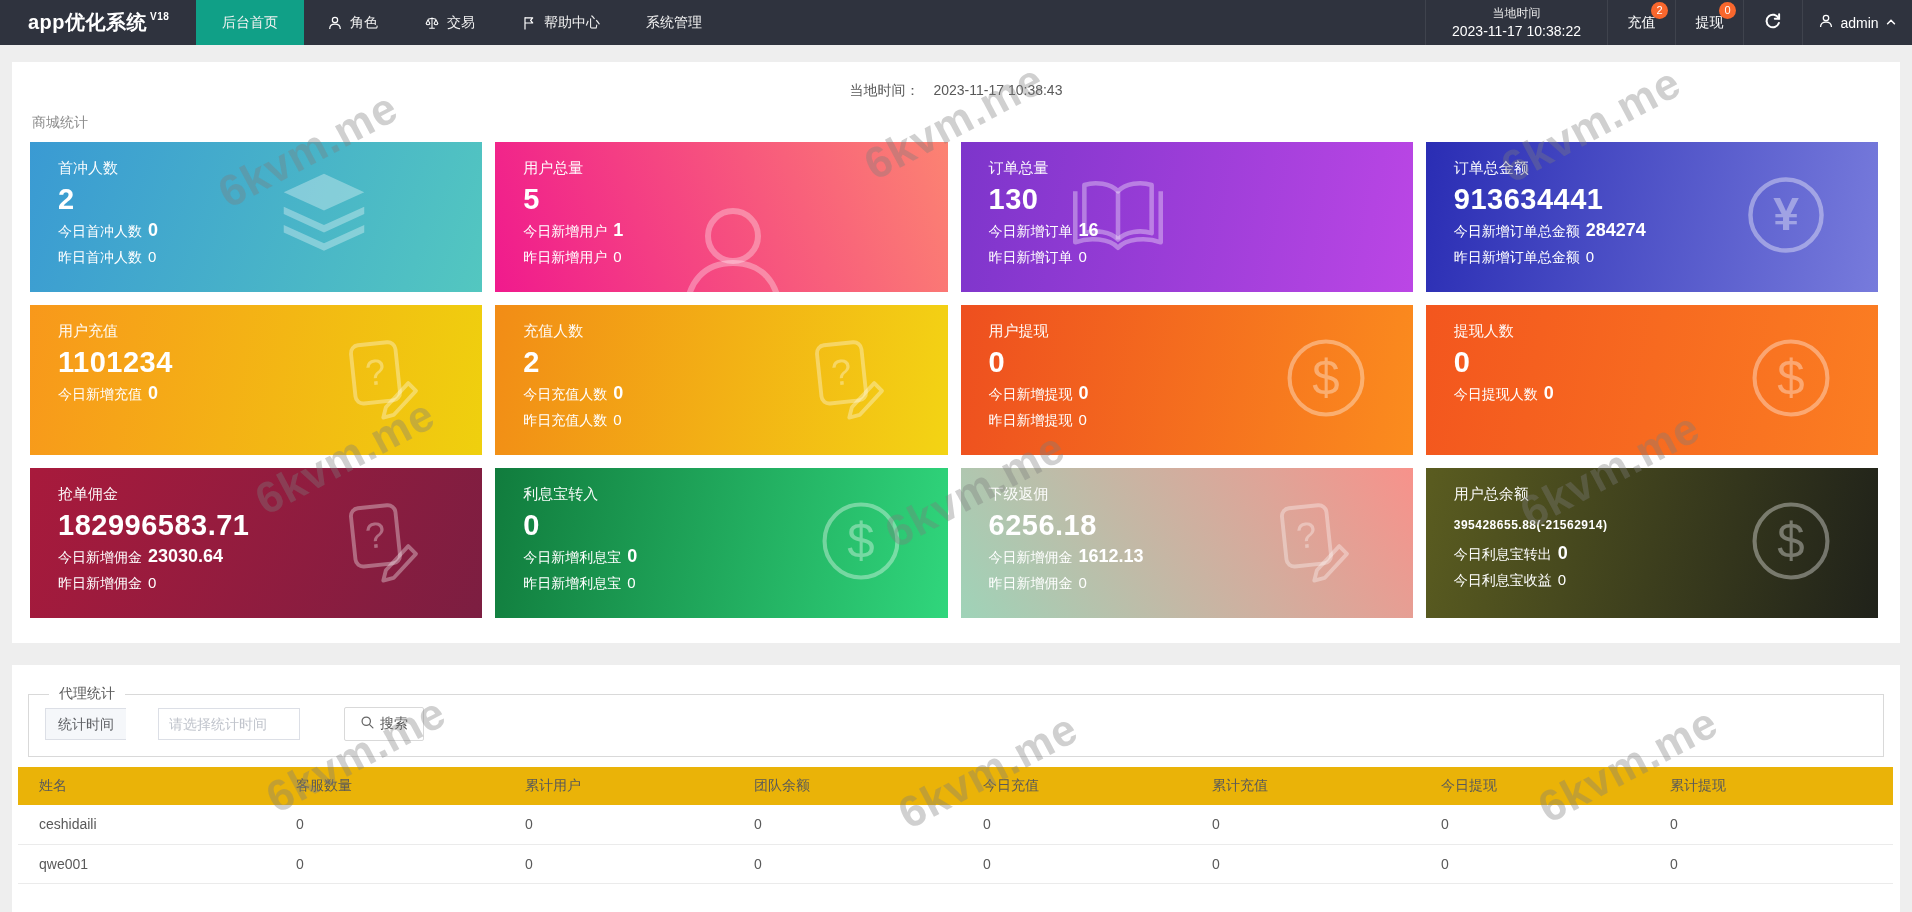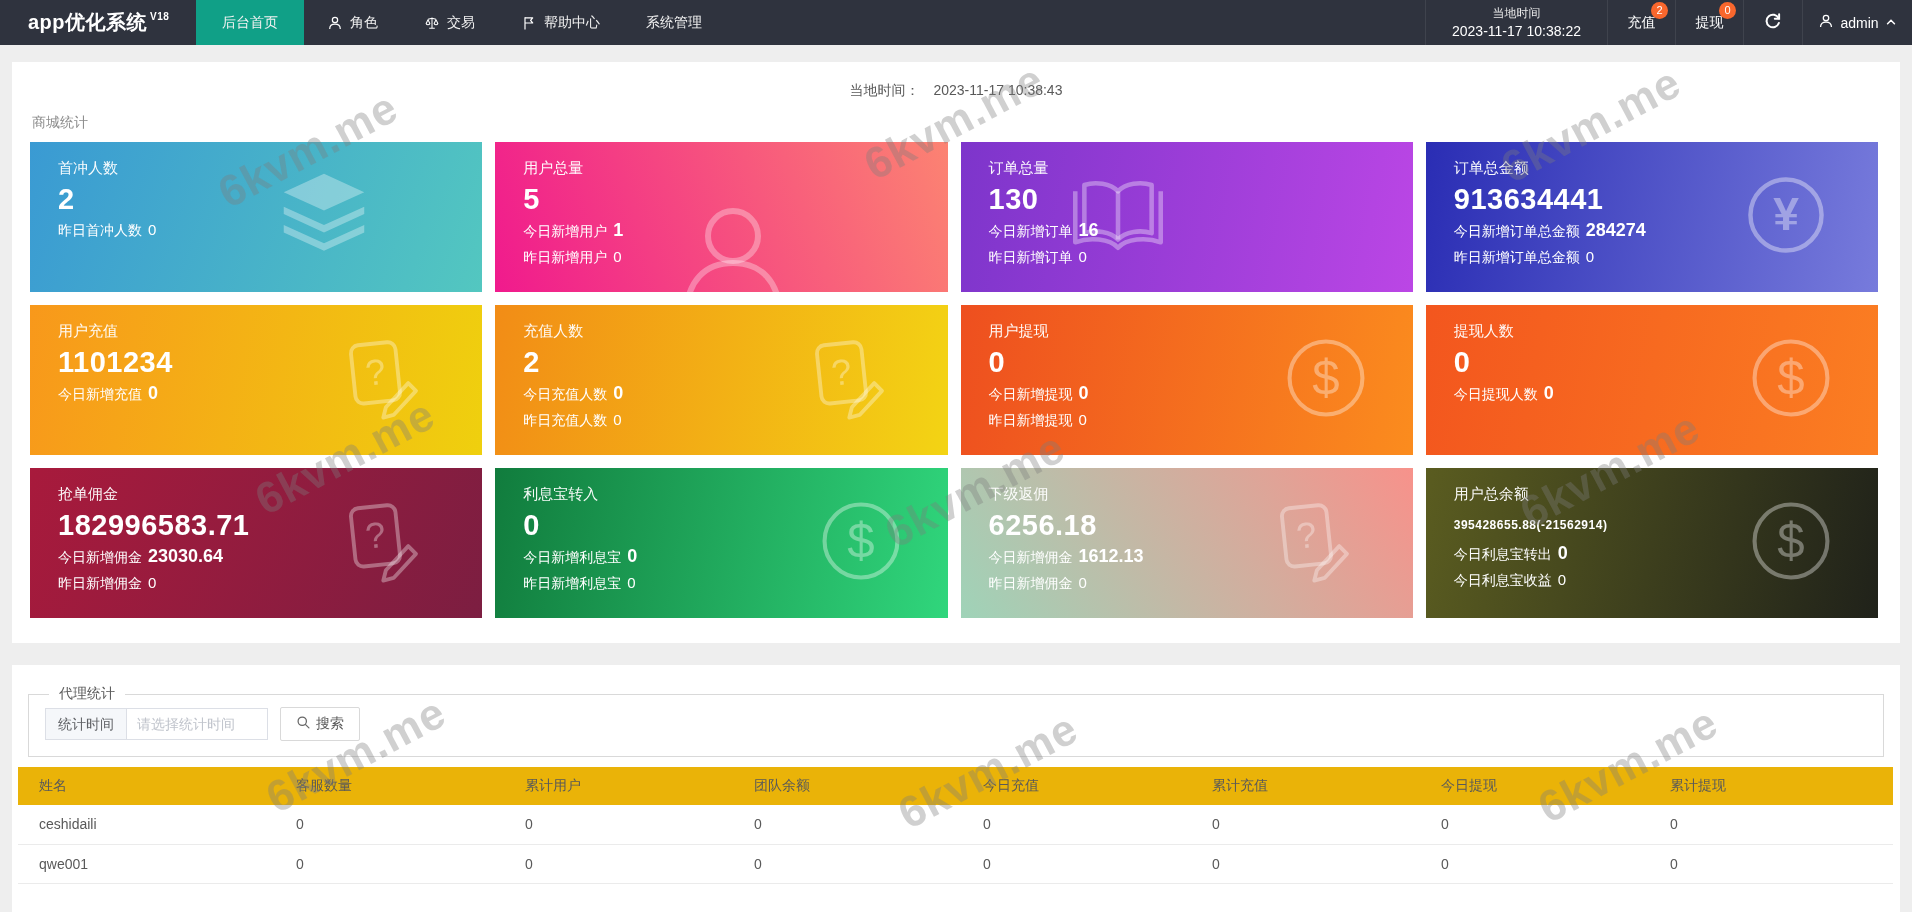--- a/index.html
+++ b/index.html
@@ -44,21 +44,21 @@
   .card-line { font-size:14px; line-height:26px; }
   .card-line .v2 { font-size:18px; font-weight:bold; margin-left:6px; }
   .card-line .v3 { font-size:15px; margin-left:6px; }
   .card-icon { position:absolute; top:50%; transform:translateY(-50%); }
   .card-icon.icon-person-icon { top:auto; bottom:-30px; transform:none; }
 
   
   .panel2 { position:absolute; left:12px; top:665px; width:1888px; height:247px; background:#fff; }
   fieldset.agent { margin:20px 16px 0 16px; border:1px solid #d9d9d9; height:72px; }
   fieldset.agent legend { margin-left:20px; padding:0 10px; font-size:14px; color:#595959;font-family:Liberation Serif, serif; }
-  .filter-row { margin:4px 0 0 16px; display:flex; align-items:center; }
+  .filter-row { margin:4px 0 0 16px; display:flex; align-items:center;gap:32px; }
   .filter-label { height:32px; line-height:30px; padding:0 12px; font-size:14px; color:#606266;
     background:#f5f7fa; border:1px solid #dcdfe6; border-right:none; }
   .filter-input { height:32px; width:142px; border:1px solid #dcdfe6; padding:0 10px;
     font-size:14px; color:#000000; outline:none; font-family:inherit; }
   .filter-input::placeholder { color:#c0c4cc; }
   .search-btn { margin-left:12px; height:34px; padding:0 15px; background:#fff;
     border:1px solid #d9d9d9; border-radius:2px; font-size:14px; color:#595959;
     display:inline-flex; align-items:center; gap:5px; cursor:pointer; font-family:inherit; }
   .search-btn svg { width:15px; height:15px; }
 
@@ -160,20 +160,21 @@
 <div class="panel1">
   <div class="center-time">
     <span class="lbl">当地时间：</span>
     <span>2023-11-17 10:38:43</span>
   </div>
   <div class="section-label">商城统计</div>
   <div class="cards" id="cards">
       <div class="card" style="background: linear-gradient(110deg, rgb(58, 154, 211), rgb(83, 199, 192));">
         <div class="card-title">首冲人数</div>
         <div class="card-value">2</div>
+        <div class="card-line"><span>今日首冲人数</span><span class="v2">0</span></div>
         <div class="card-line"><span>昨日首冲人数</span><span class="v3">0</span></div>
         <span class="card-icon icon-layers-icon" style="right: 112px;"><svg width="92" height="86" viewBox="0 0 100 94" fill="rgba(255,255,255,0.33)">
             <path d="M50 2 L94 22 L50 42 L6 22 Z"></path>
             <path d="M6 38 L50 58 L94 38 L94 46 L50 66 L6 46 Z"></path>
             <path d="M6 58 L50 78 L94 58 L94 66 L50 86 L6 66 Z"></path>
           </svg></span>
       </div>
       <div class="card" style="background: linear-gradient(70deg, rgb(240, 26, 141), rgb(252, 131, 114));">
         <div class="card-title">用户总量</div>
         <div class="card-value">5</div>

